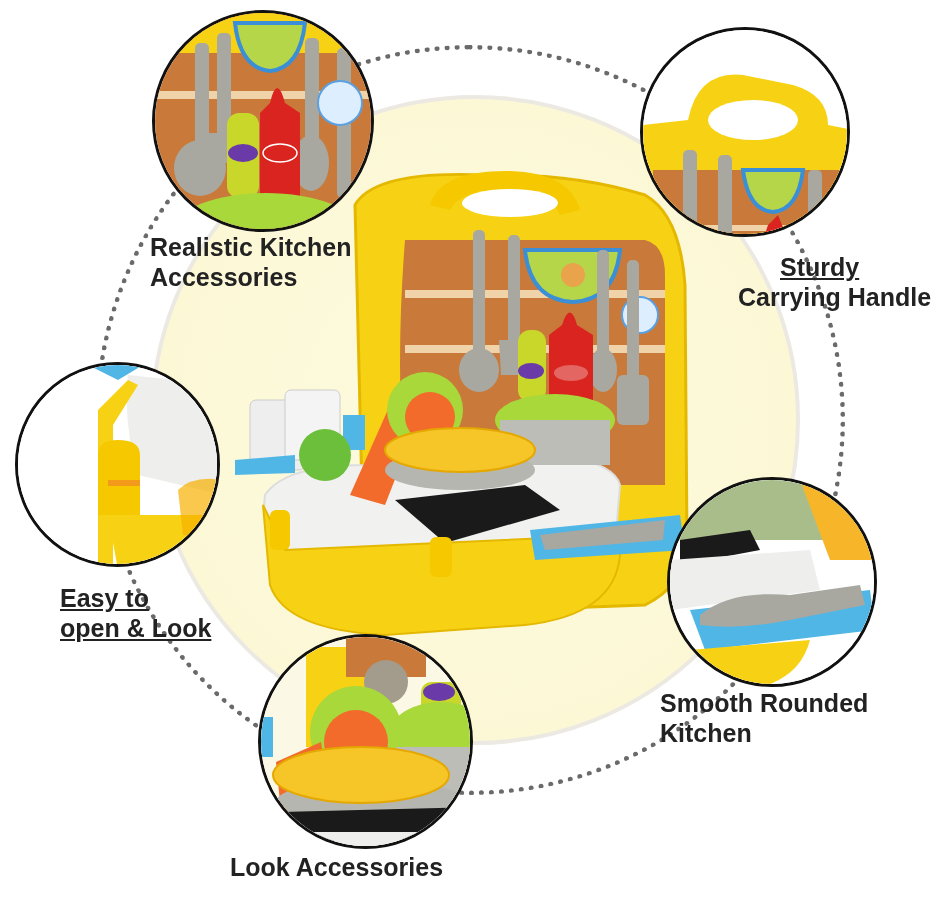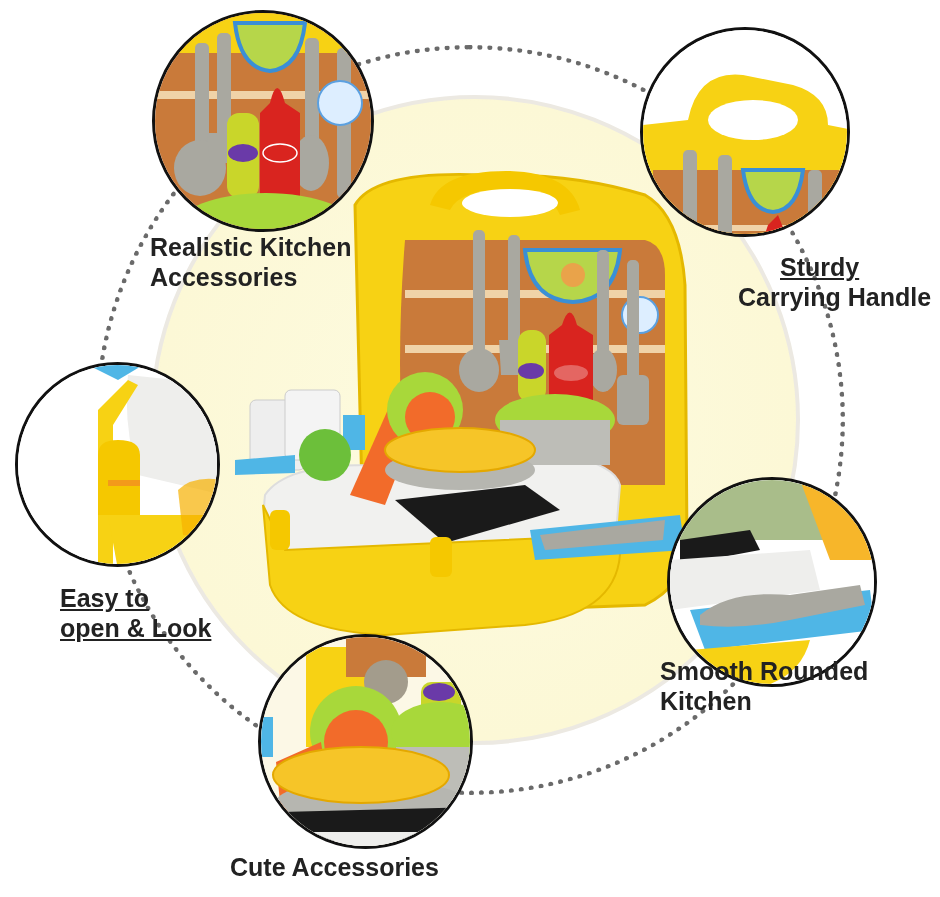--- a/index.html
+++ b/index.html
@@ -151,21 +151,21 @@
     <rect width="210" height="210" fill="#fff"></rect>
     <rect x="0" y="0" width="210" height="60" fill="#a9bd8a"></rect>
     <path d="M130 0 L210 0 L210 80 L160 80Z" fill="#f7b62a"></path>
     <path d="M10 60 L80 50 L90 70 L10 85Z" fill="#1a1a1a"></path>
     <path d="M0 80 L140 70 L150 110 L0 130Z" fill="#eeeeec"></path>
     <path d="M20 130 L200 110 L205 150 L35 170Z" fill="#4fb6e6"></path>
     <path d="M30 135 Q60 110 120 115 L190 105 L195 125 L120 140 Q70 150 30 145Z" fill="#a9a8a0"></path>
     <path d="M20 170 L140 160 Q130 200 80 210 L20 210Z" fill="#f7d214"></path>
   </svg>
 </div>
-<div class="abs label" style="left:660px;top:656px;width:260px;">
+<div class="abs label" style="left:660px;top:688px;width:260px;">
   <div>Smooth Rounded</div>
   <div>Kitchen</div>
 </div>
 
 <div class="abs bubble" style="left:258px;top:634px;width:215px;height:215px;">
   <svg width="215" height="215" viewBox="0 0 215 215">
     <rect width="215" height="215" fill="#fcf8e6"></rect>
     <rect x="45" y="10" width="80" height="100" fill="#f7d214"></rect>
     <rect x="85" y="0" width="80" height="40" fill="#c97a3a"></rect>
     <circle cx="125" cy="45" r="22" fill="#a39c8c"></circle>
@@ -177,14 +177,14 @@
     <rect x="135" y="110" width="80" height="50" fill="#bdbdb7"></rect>
     <path d="M15 125 L60 105 L70 170 L20 175Z" fill="#f26b2a"></path>
     <ellipse cx="110" cy="165" rx="95" ry="22" fill="#b6b6b0"></ellipse>
     <ellipse cx="100" cy="138" rx="88" ry="28" fill="#f6c528" stroke="#e4a800" stroke-width="2"></ellipse>
     <path d="M20 175 L215 170 L215 200 L40 205Z" fill="#1a1a1a"></path>
     <path d="M20 195 L215 195 L215 215 L20 215Z" fill="#eeeeec"></path>
     <rect x="0" y="80" width="12" height="40" fill="#4fb6e6"></rect>
   </svg>
 </div>
 <div class="abs label" style="left:230px;top:852px;width:250px;">
-  <div>Cute Accessories</div>
+  <div>Look Accessories</div>
 </div>
 
 </body></html>

